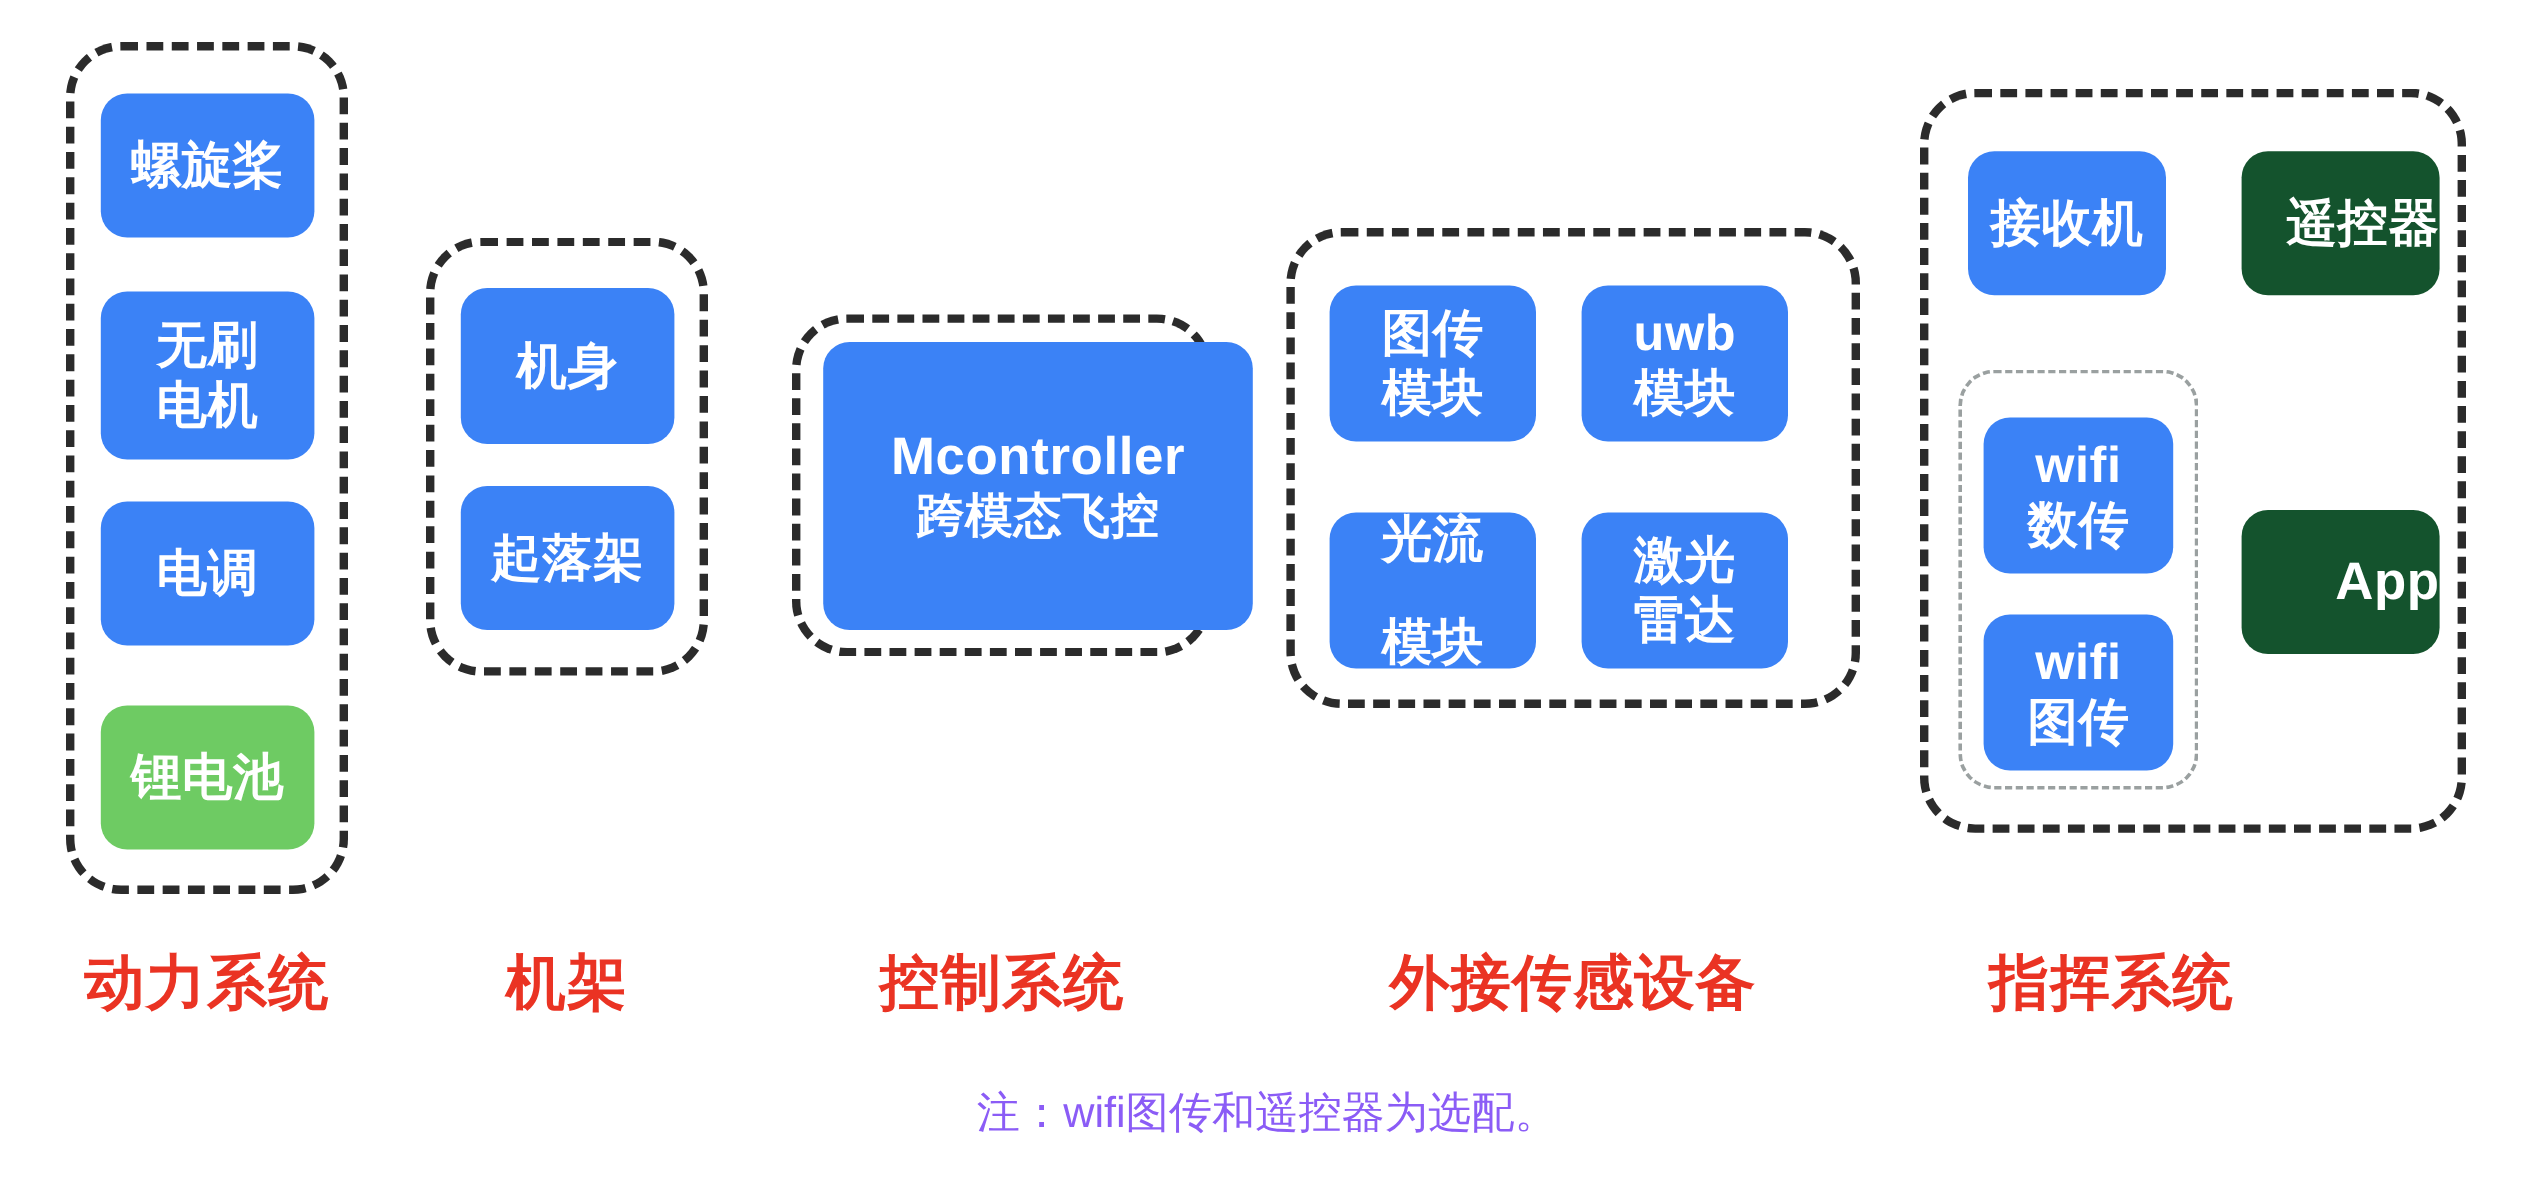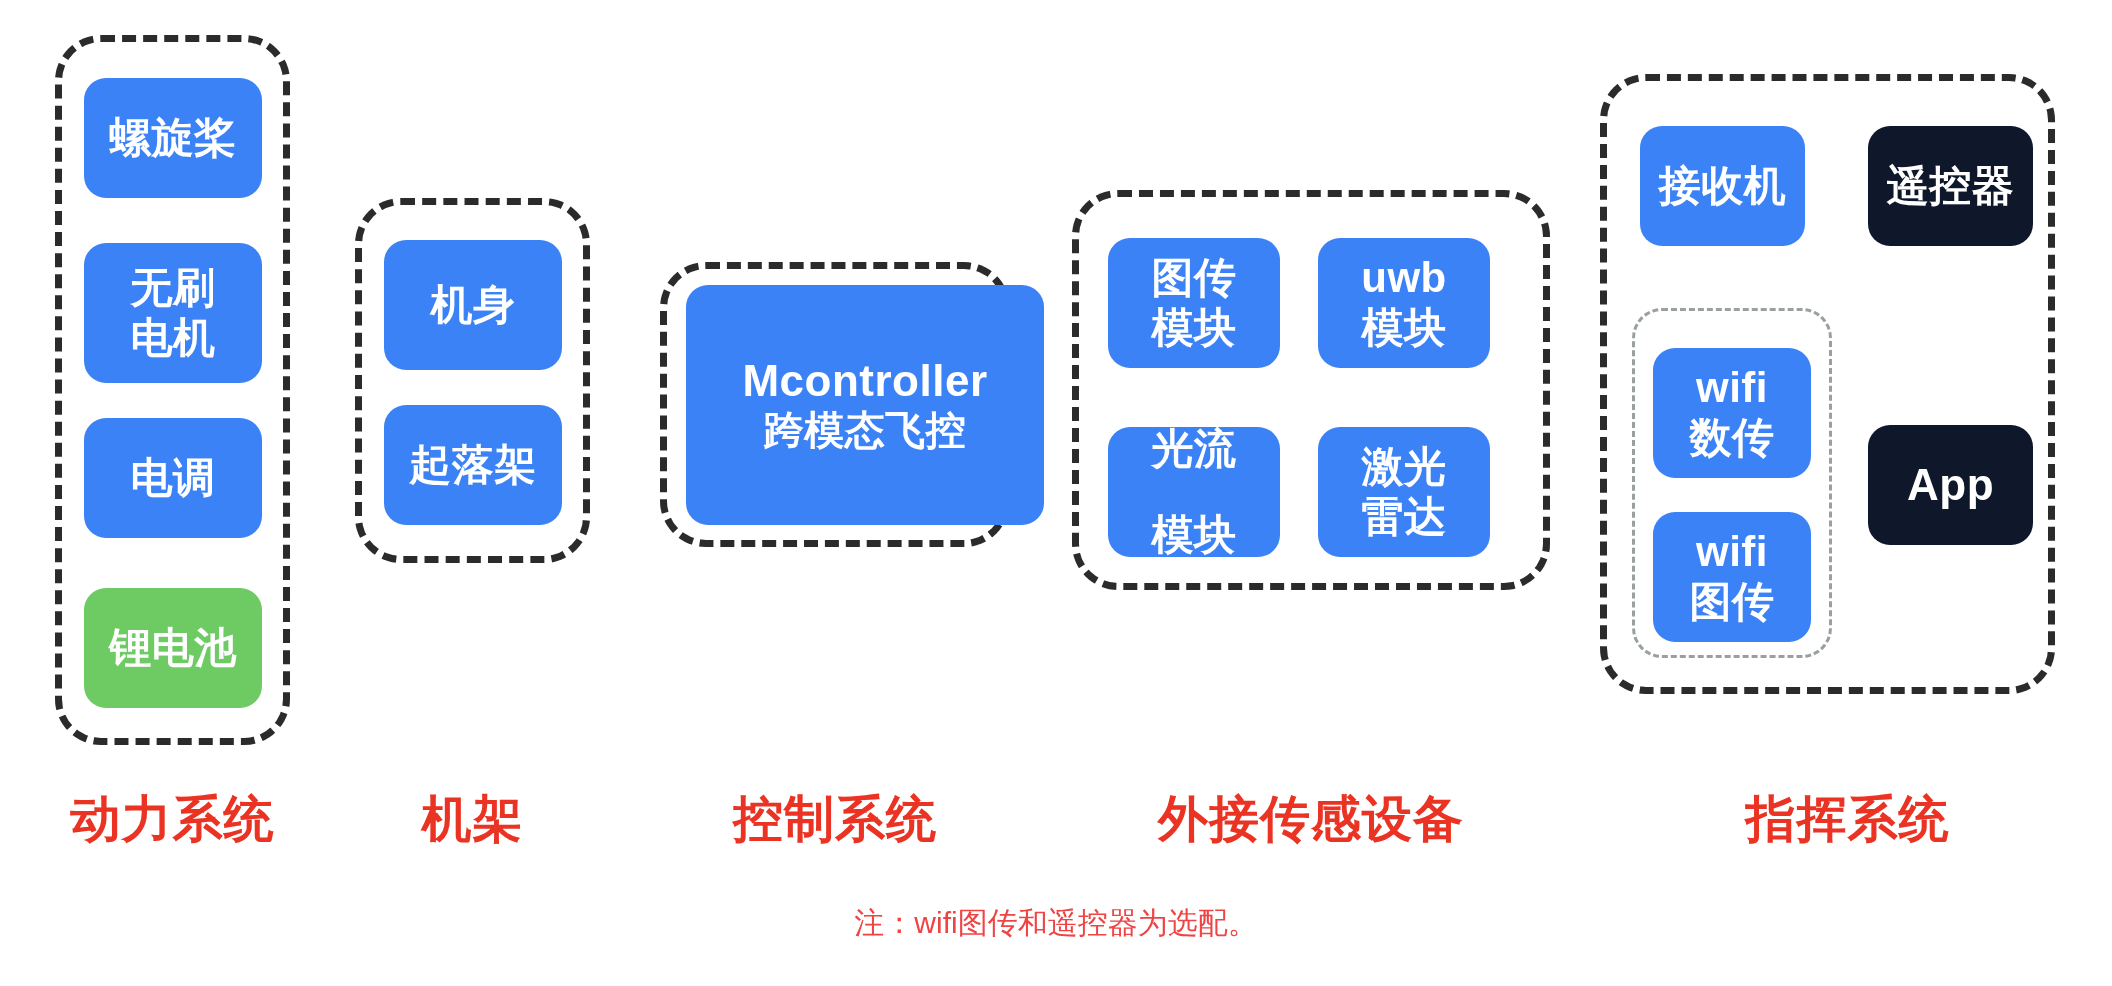--- a/index.html
+++ b/index.html
@@ -41,43 +41,43 @@
     justify-content: center;
     border-radius: 22px;
     color: #ffffff;
     font-weight: bold;
     line-height: 1.18;
     text-align: center;
     letter-spacing: 0.5px;
   }
   .node.blue  { background: #3b82f6; }
   .node.green { background: #6ecb63; }
-  .node.slate { background: #0f172a; }
+  .node.slate { background: #14532d; align-items: flex-end; }
 
   .node .ln { display: block; white-space: nowrap; }
   .fs-40 { font-size: 40px; }
   .fs-42 { font-size: 42px; }
   .fs-44 { font-size: 44px; }
 
   
   .caption {
     position: absolute;
     color: #ea3323;
     font-size: 50px;
     font-weight: bold;
     text-align: center;
     white-space: nowrap;
     letter-spacing: 1px;
   }
 
   
   .footnote {
     position: absolute;
-    color: #ef4444;
-    font-size: 30px;
+    color: #8b5cf6;
+    font-size: 36px;
     font-weight: normal;
     text-align: center;
     white-space: nowrap;
   }
 </style>
 </head>
 <body>
 
 <div id="stage">
 
@@ -166,17 +166,17 @@
 
   <div class="node blue fs-42" style="left:1653px; top:512px; width:158px; height:130px;">
     <span class="ln">wifi</span>
     <span class="ln">图传</span>
   </div>
 
   <div class="node slate fs-44" style="left:1868px; top:425px; width:165px; height:120px;">
     <span class="ln">App</span>
   </div>
 
-  <div class="caption" style="left:1620px; top:786px; width:455px;text-align:center;">指挥系统</div>
+  <div class="caption" style="left:1532px; top:786px; width:455px;text-align:center;">指挥系统</div>
 
   <div class="footnote" style="left:0px; top:903px; width:2112px;">注：wifi图传和遥控器为选配。</div>
 
 </div>
 
 </body></html>

